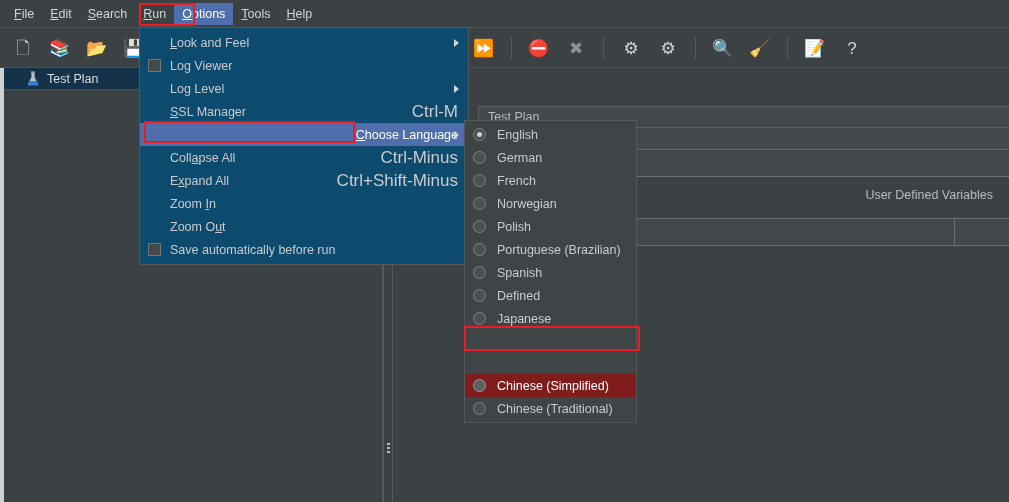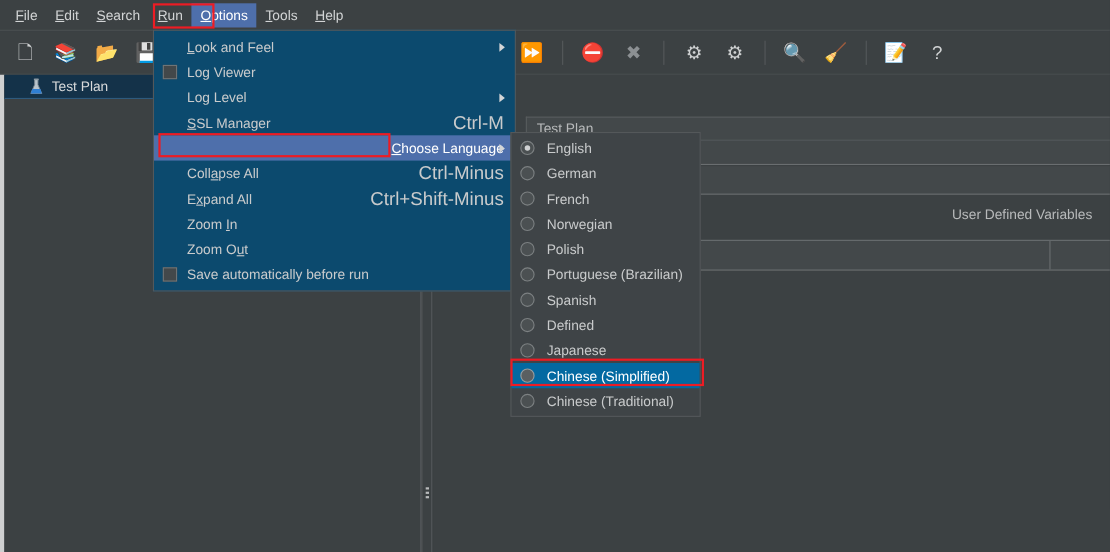--- a/index.html
+++ b/index.html
@@ -217,21 +217,21 @@
   }
   .lmi {
     position: relative;
     height: 23px;
     display: flex; align-items: center;
     font-size: 12.5px;
     color: #c9cbcc;
     padding-left: 32px;
     white-space: nowrap;
   }
-  .lmi.hl { background: #0369a1; color: #ffffff; }
+  .lmi.hl { background: #7f1d1d; color: #ffffff; margin-top: 44px; }
   .lmi .radio {
     position: absolute; left: 8px; top: 5px;
     width: 13px; height: 13px;
     border-radius: 50%;
     border: 1px solid #7c8082;
     background: #4b5052;
   }
   .lmi .radio.checked::after {
     content: "";
     position: absolute; left: 3px; top: 3px;

